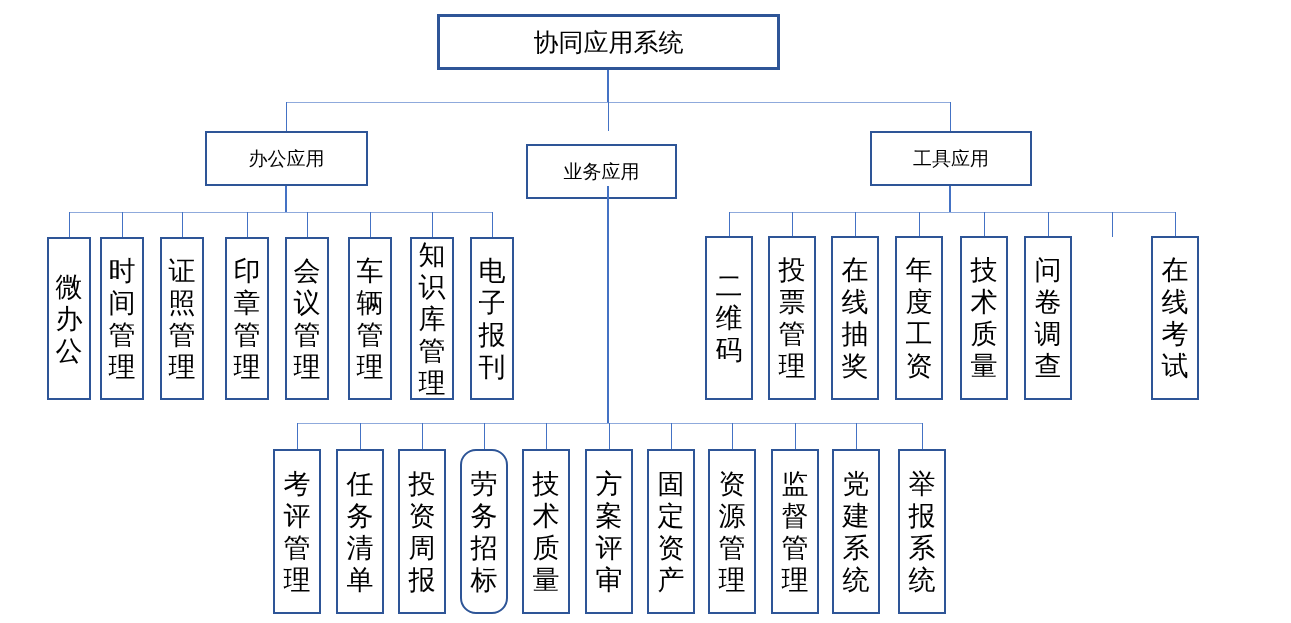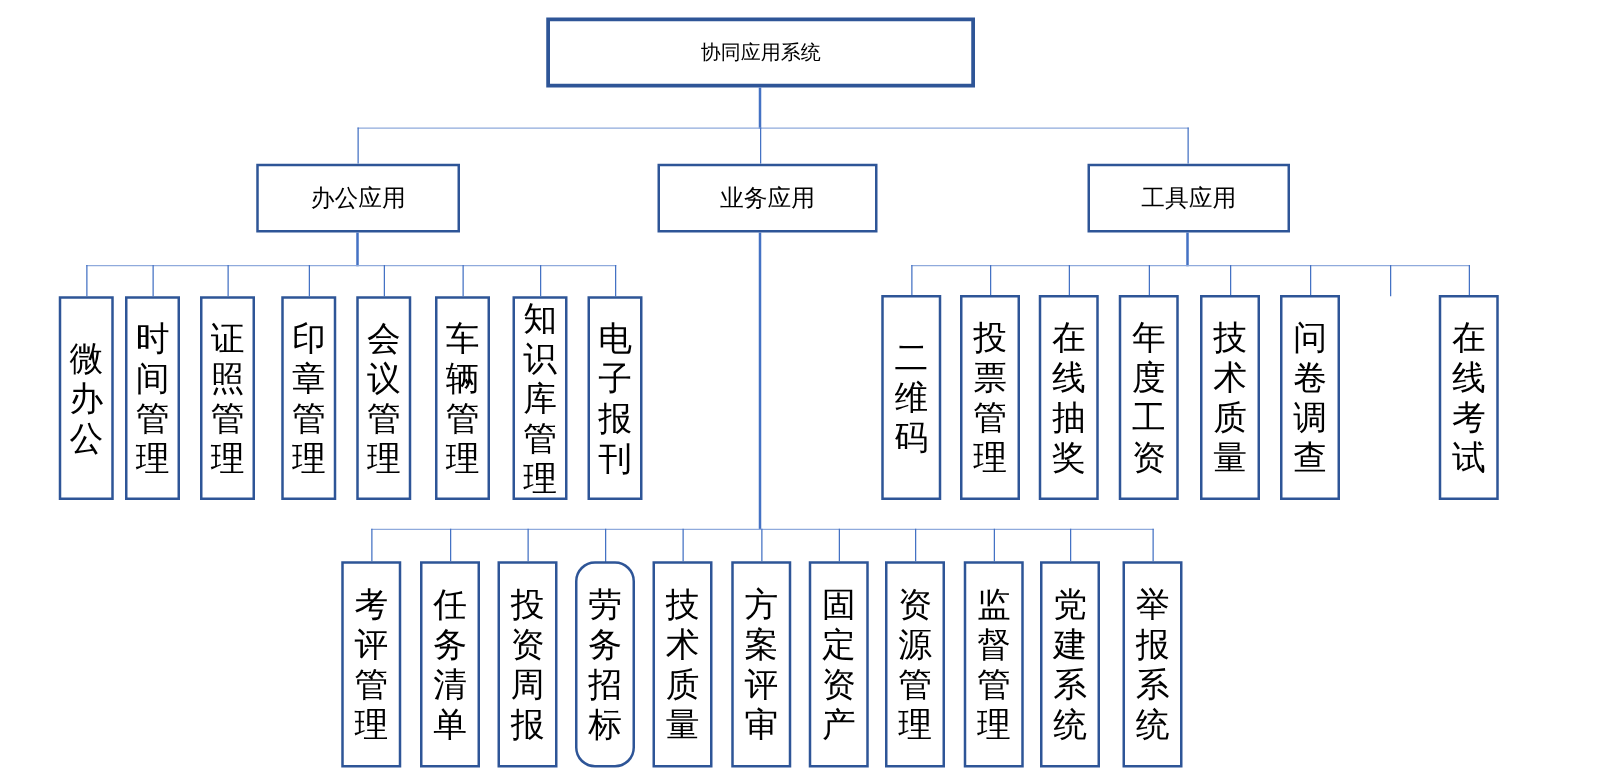--- a/index.html
+++ b/index.html
@@ -17,21 +17,21 @@
     box-sizing: border-box;
     background: #ffffff;
     border: 2px solid #2E5597;
     display: flex;
     flex-direction: column;
     justify-content: center;
     text-align: center;
   }
   .root-node {
     border-width: 3px;
-    font-size: 16px;
+    font-size: 25px;
   }
   .branch-node {
     font-size: 19px;
   }
   .leaf-node {
     font-size: 27px;
     line-height: 32px;
     word-break: break-all;
     padding: 0 2px;
   }
@@ -62,21 +62,21 @@
 
   <div class="vline2" style="left:607px; top:70px; height:33px;"></div>
   <div class="hline" style="left:286px; top:102px; width:665px;"></div>
   <div class="vline" style="left:286px; top:102px; height:29px;"></div>
   <div class="vline" style="left:608px; top:102px; height:29px;"></div>
   <div class="vline" style="left:950px; top:102px; height:29px;"></div>
 
   <div class="node branch-node" style="left:205px; top:131px; width:163px; height:55px;">
     <span>办公应用</span>
   </div>
-  <div class="node branch-node" style="left:526px; top:131px; width:176px; height:55px;">
+  <div class="node branch-node" style="left:526px; top:144px; width:151px; height:55px;">
     <span>业务应用</span>
   </div>
   <div class="node branch-node" style="left:870px; top:131px; width:162px; height:55px;">
     <span>工具应用</span>
   </div>
 
   <div class="vline2" style="left:285px; top:186px; height:27px;"></div>
   <div class="hline" style="left:69px; top:212px; width:424px;"></div>
   <div class="vline" style="left:69px;  top:212px; height:26px;"></div>
   <div class="vline" style="left:122px; top:212px; height:26px;"></div>

